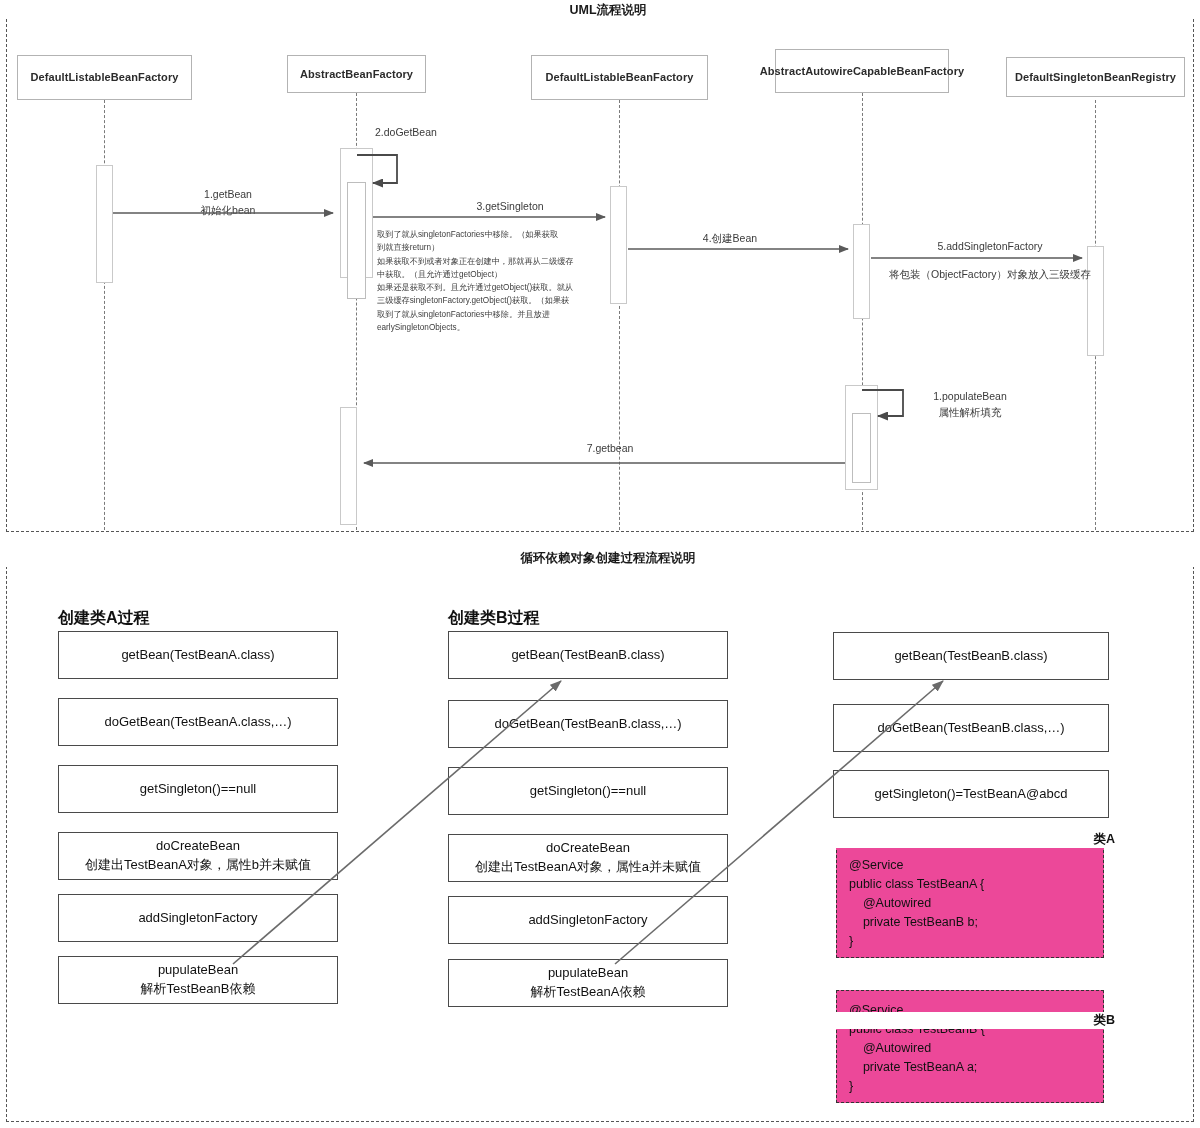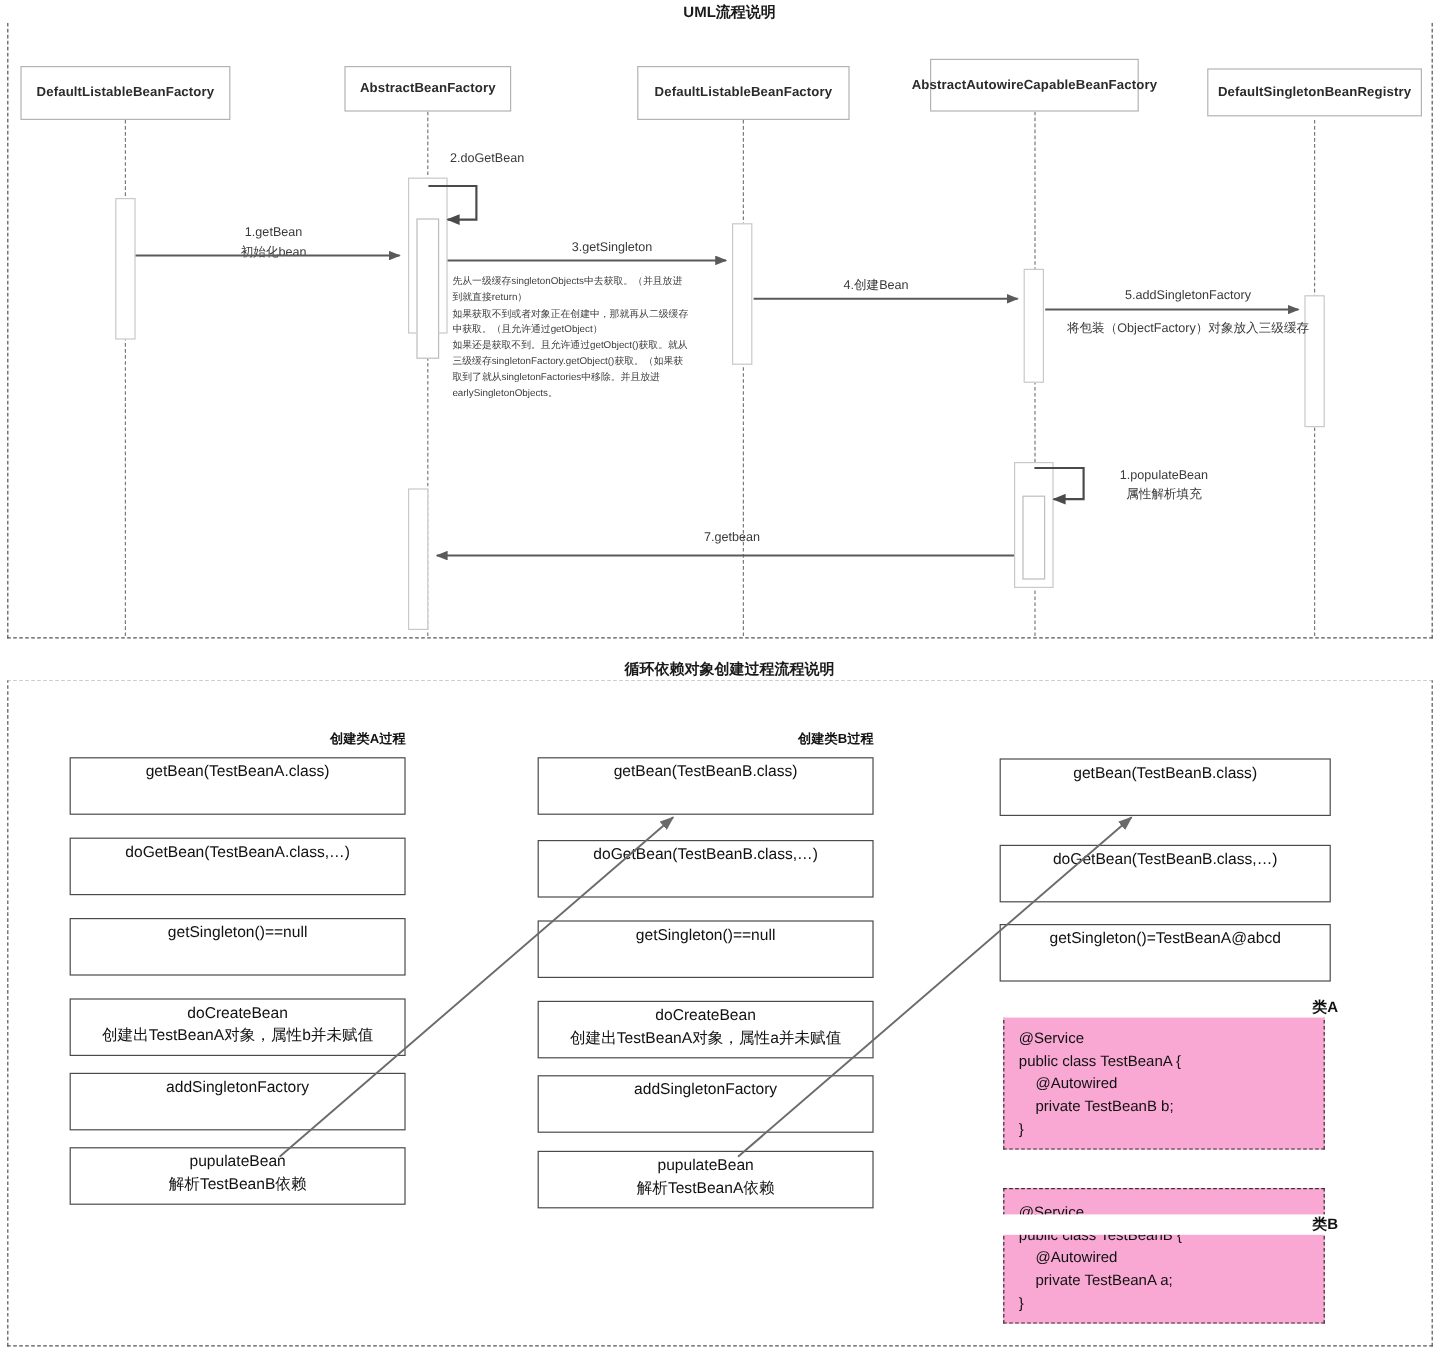--- a/index.html
+++ b/index.html
@@ -40,36 +40,36 @@
   }
   .note-block{
     position:absolute;font-size:8.2px;color:#3d3d3d;line-height:1.62;z-index:5;
     width:220px;
   }
 
   svg.overlay{position:absolute;left:0;top:0;width:1200px;height:1128px;pointer-events:none;z-index:5;}
 
   
   .col-title{
-    position:absolute;font-size:11px;font-weight:bold;color:#111;white-space:nowrap;
-    text-align:right;z-index:4;
+    position:absolute;font-size:16px;font-weight:bold;color:#111;white-space:nowrap;
+    text-align:left;z-index:4;
   }
   .flow-box{
     position:absolute;box-sizing:border-box;border:1.3px solid #4a4a4a;background:#fff;
-    display:flex;flex-direction:column;align-items:center;justify-content:flex-start;
+    display:flex;flex-direction:column;align-items:center;justify-content:center;
     text-align:center;font-size:13px;color:#111;line-height:1.45;z-index:4;padding:2px 6px;
   }
   .flow-box .l2{display:block;}
 
   .code-title{
     position:absolute;font-size:12.5px;font-weight:bold;color:#111;white-space:nowrap;z-index:6;
     background:#fff;padding:0 6px;text-align:right;
   }
   .code-box{
-    position:absolute;box-sizing:border-box;border:1.3px dashed #333;background:#f9a8d4;
+    position:absolute;box-sizing:border-box;border:1.3px dashed #333;background:#ec4899;
     font-size:12.5px;color:#111;line-height:1.52;z-index:4;padding:10px 12px;
     white-space:pre;
   }
 </style>
 </head>
 <body>
 
 <div class="canvas">
 
   <div class="section-title" style="left:0;top:2px;width:1200px;">UML流程说明</div>
@@ -126,21 +126,21 @@
   </div>
   <div class="msg-label" style="left:890px;top:388px;width:160px;text-align:center;">
     <div>1.populateBean</div>
     <div>属性解析填充</div>
   </div>
   <div class="msg-label" style="left:520px;top:440px;width:180px;">
     <div>7.getbean</div>
   </div>
 
   <div class="note-block" style="left:377px;top:228px;">
-    <div>先从一级缓存singletonObjects中去获取。（并且放进</div>
+    <div>取到了就从singletonFactories中移除。（如果获取</div>
     <div>到就直接return）</div>
     <div>如果获取不到或者对象正在创建中，那就再从二级缓存</div>
     <div>中获取。（且允许通过getObject）</div>
     <div>如果还是获取不到。且允许通过getObject()获取。就从</div>
     <div>三级缓存singletonFactory.getObject()获取。（如果获</div>
     <div>取到了就从singletonFactories中移除。并且放进</div>
     <div>earlySingletonObjects。</div>
   </div>
 
   <div class="section-title" style="left:0;top:550px;width:1200px;">循环依赖对象创建过程流程说明</div>

